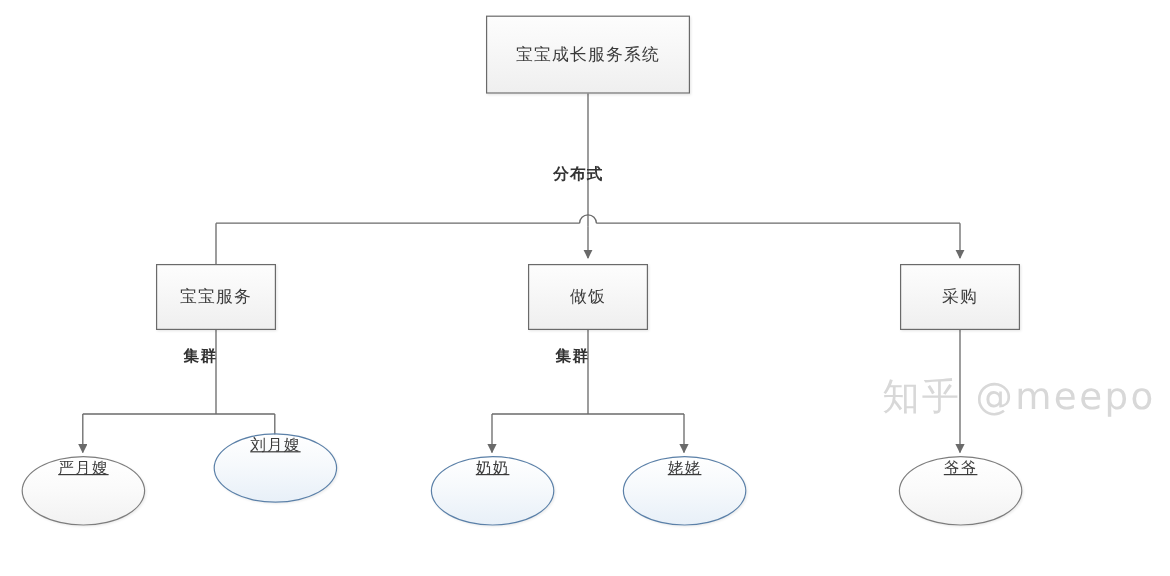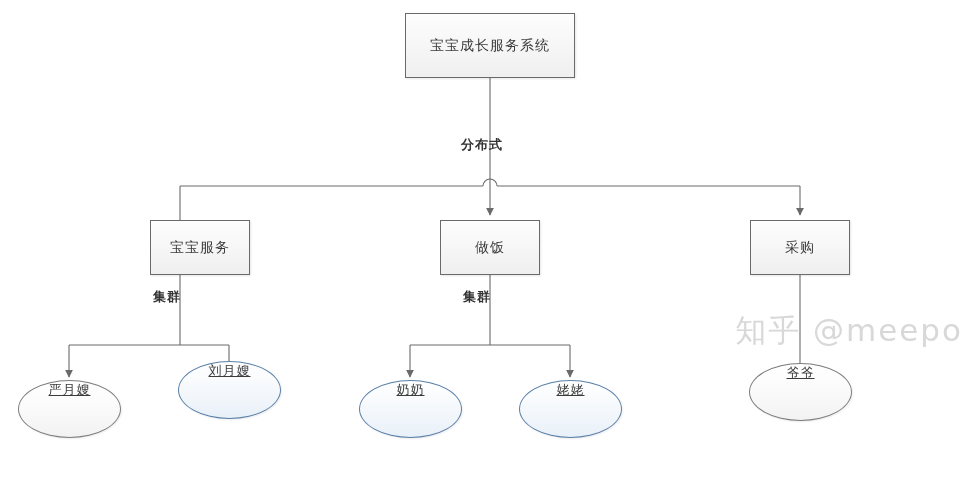--- a/index.html
+++ b/index.html
@@ -115,21 +115,21 @@
     <path d="M 410 345 L 410 377" stroke="#6a6a6a" stroke-width="1.1" fill="none" marker-end="url(#arrow)"></path>
     <path d="M 570 345 L 570 377" stroke="#6a6a6a" stroke-width="1.1" fill="none" marker-end="url(#arrow)"></path>
 
     <path d="M 800 275 L 800 377" stroke="#6a6a6a" stroke-width="1.1" fill="none" marker-end="url(#arrow)"></path>
   </svg>
 
   <div class="node-box" style="left:405px; top:13px; width:170px; height:65px;">
     <span>宝宝成长服务系统</span>
   </div>
 
-  <div class="node-box" style="left:130px; top:220px; width:100px; height:55px;margin-left:20px;">
+  <div class="node-box" style="left:130px; top:220px; width:100px; height:55px;">
     <span>宝宝服务</span>
   </div>
   <div class="node-box" style="left:440px; top:220px; width:100px; height:55px;">
     <span>做饭</span>
   </div>
   <div class="node-box" style="left:750px; top:220px; width:100px; height:55px;">
     <span>采购</span>
   </div>
 
   <div class="node-ellipse gray" style="left:18px; top:380px; width:103px; height:58px;">
@@ -137,21 +137,21 @@
   </div>
   <div class="node-ellipse blue" style="left:178px; top:361px; width:103px; height:58px;">
     <span>刘月嫂</span>
   </div>
   <div class="node-ellipse blue" style="left:519px; top:380px; width:103px; height:58px;">
     <span>姥姥</span>
   </div>
   <div class="node-ellipse blue" style="left:359px; top:380px; width:103px; height:58px;">
     <span>奶奶</span>
   </div>
-  <div class="node-ellipse gray" style="left:749px; top:363px; width:103px; height:58px;">
+  <div class="node-ellipse gray" style="left:749px; top:380px; width:103px; height:58px;">
     <span>爷爷</span>
   </div>
 
   <div class="edge-label" style="left:461px; top:136px;">分布式</div>
   <div class="edge-label" style="left:153px; top:288px;">集群</div>
   <div class="edge-label" style="left:463px; top:288px;">集群</div>
 
   <div id="watermark">知乎 @meepo</div>
 
 </div>

